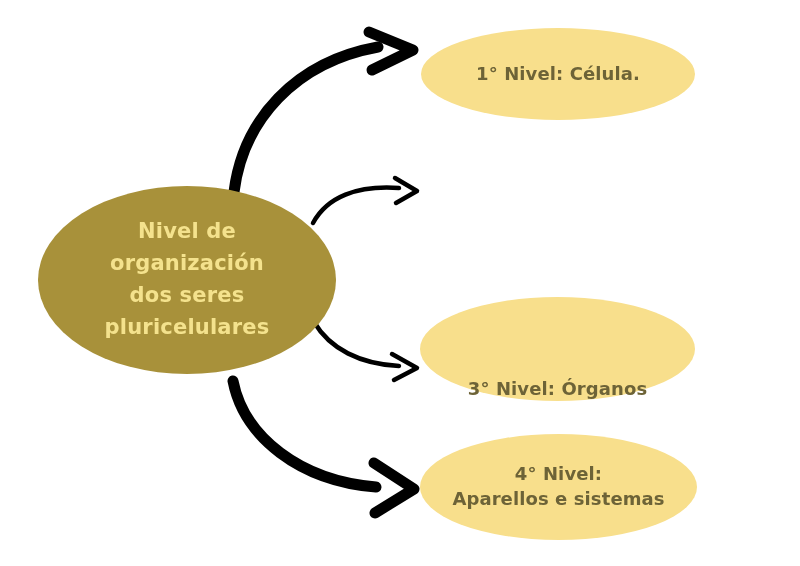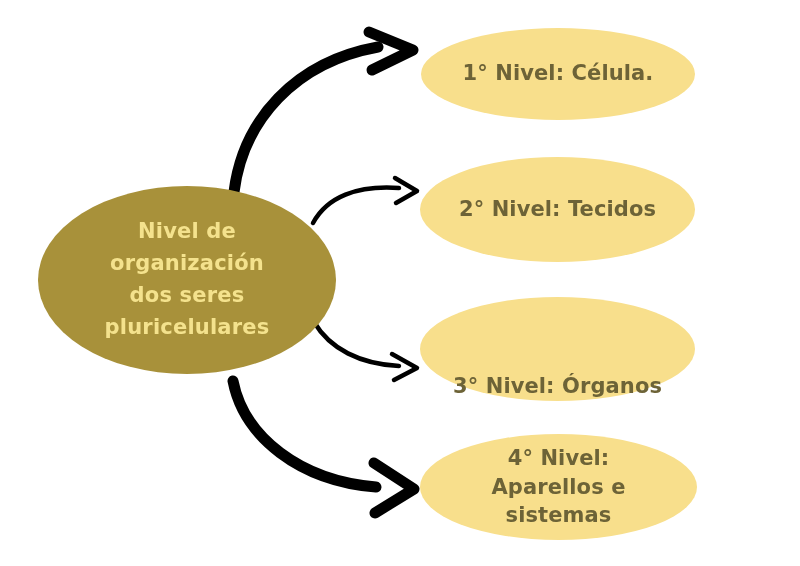--- a/index.html
+++ b/index.html
@@ -50,21 +50,21 @@
     font-weight: bold;
     line-height: 1.52;
     letter-spacing: 0.2px;
   }
   .node-leaf {
     border-radius: 50%;
     background: #f8df8c;
   }
   .node-leaf .node-label {
     color: #6d6337;
-    font-size: 21px;
+    font-size: 18px;
     font-weight: bold;
     line-height: 1.32;
     letter-spacing: 0.1px;
     padding: 0 16px;
   }
   .node-leaf-1 { left: 421px; top: 28px;  width: 274px; height: 92px; }
   .node-leaf-2 { left: 420px; top: 157px; width: 275px; height: 105px; }
   .node-leaf-3 { left: 420px; top: 297px; width: 275px; height: 104px; align-items: flex-end; }
   .node-leaf-4 { left: 420px; top: 434px; width: 277px; height: 106px; }
   .node-leaf-4 .node-label { line-height: 1.38; }
@@ -102,23 +102,20 @@
     <div class="node-label">Nivel de
 organización
 dos seres
 pluricelulares</div>
   </div>
 
   <div class="node node-leaf node-leaf-1">
     <div class="node-label">1° Nivel: Célula.</div>
   </div>
 
-  <div class="node node-leaf node-leaf-2">
-    <div class="node-label">2° Nivel: Tecidos</div>
-  </div>
 
   <div class="node node-leaf node-leaf-3">
     <div class="node-label">3° Nivel: Órganos</div>
   </div>
 
   <div class="node node-leaf node-leaf-4">
     <div class="node-label">4° Nivel:
 Aparellos e sistemas</div>
   </div>
 

